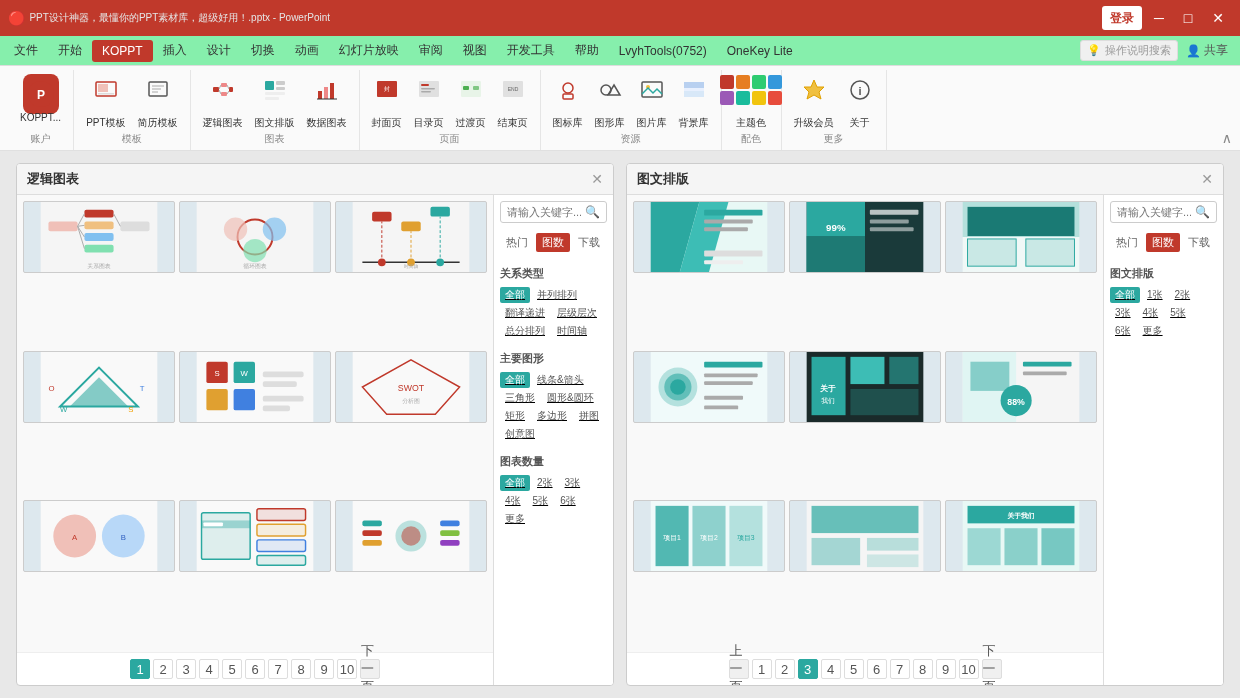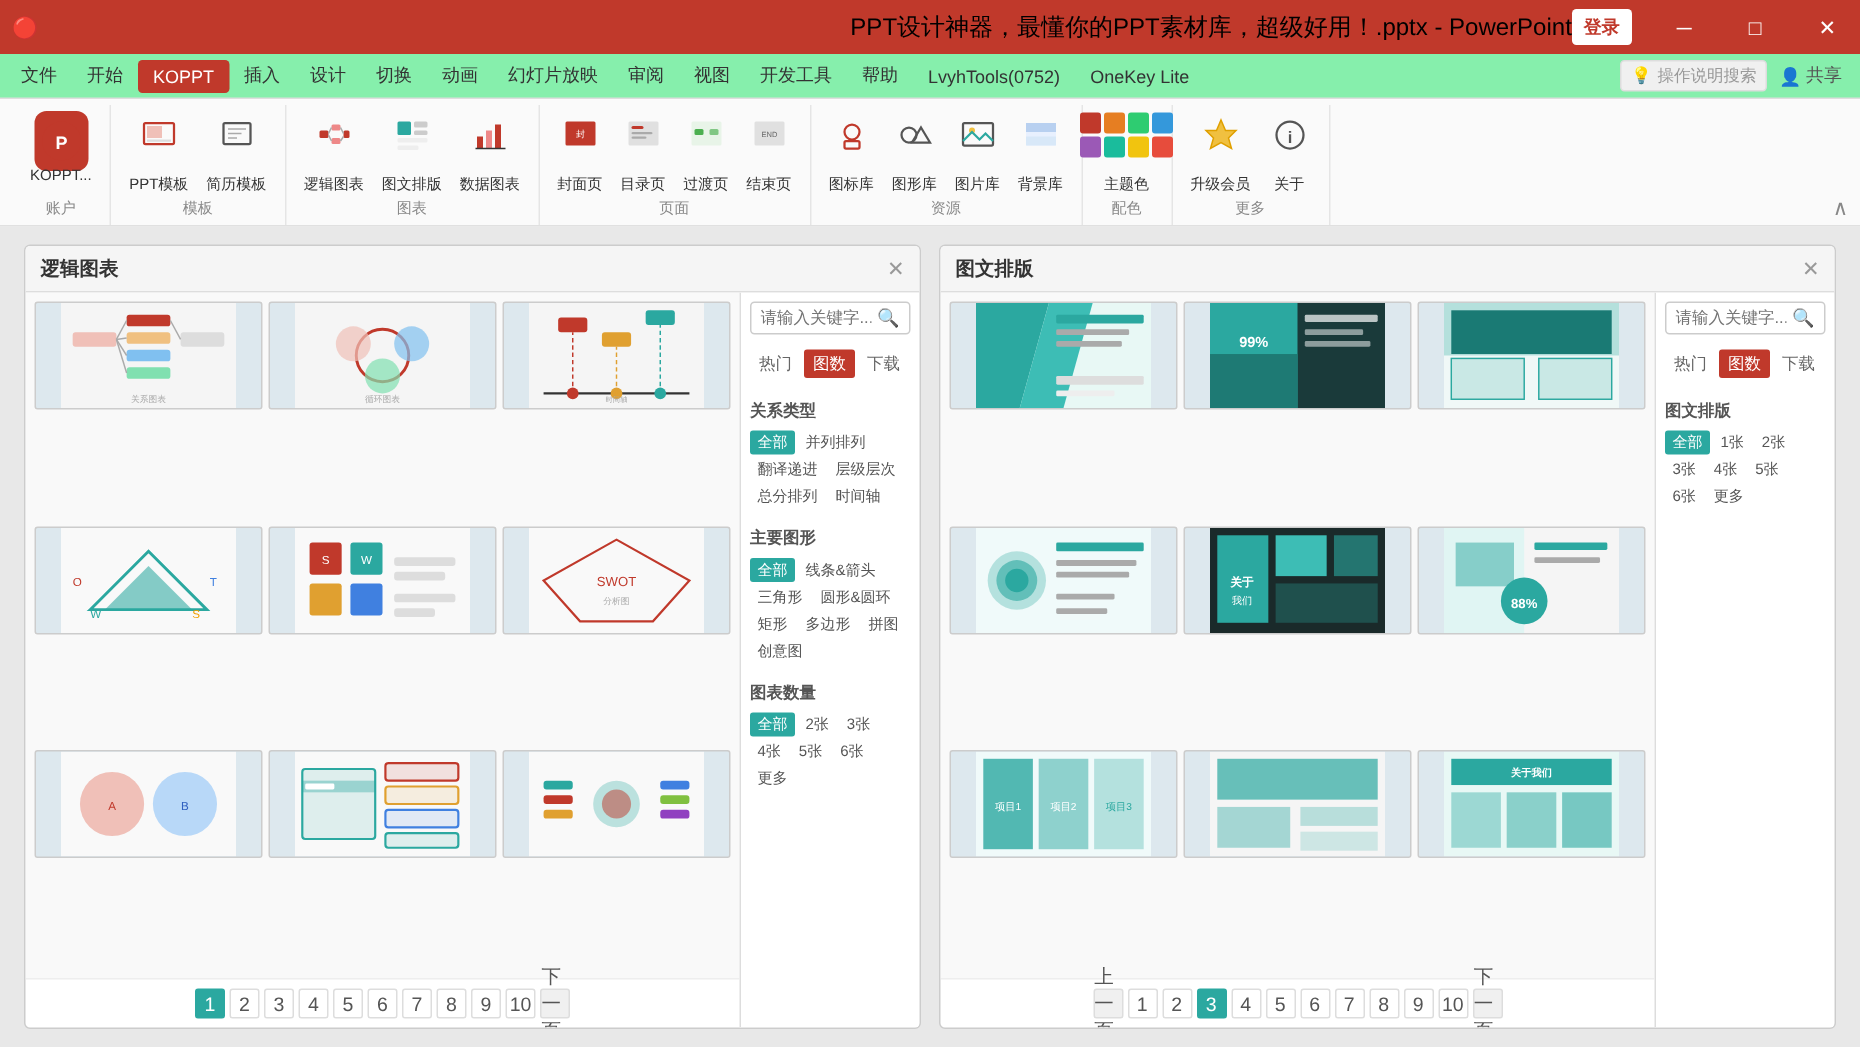--- a/index.html
+++ b/index.html
@@ -28,28 +28,28 @@
       padding: 0 8px;
       color: white;
     }
     .title-bar-left {
       display: flex;
       align-items: center;
       gap: 4px;
     }
     .title-bar-center {
       flex: 1;
-      text-align: right;
-      font-size: 16px;
-      color: #000000;
+      text-align: left;
+      font-size: 10px;
+      color: #e5e5e5;
     }
     .title-bar-right {
       display: flex;
       align-items: center;
-      gap: 22px;
+      gap: 4px;
     }
     .title-btn {
       background: #d44333;
       border: none;
       color: white;
       padding: 2px 8px;
       cursor: pointer;
       font-size: 12px;
       height: 24px;
       border-radius: 3px;
@@ -317,20 +317,21 @@
       color: #555;
       margin-top: 4px;
       margin-bottom: 2px;
       font-weight: bold;
     }
     .sidebar-filter-row {
       display: flex;
       flex-wrap: wrap;
       gap: 2px;
       margin-bottom: 4px;
+      text-decoration: underline;
     }
     .filter-chip {
       font-size: 10px;
       padding: 1px 5px;
       border-radius: 2px;
       cursor: pointer;
       color: #555;
     }
     .filter-chip.active {
       background: #2ba8a0;

